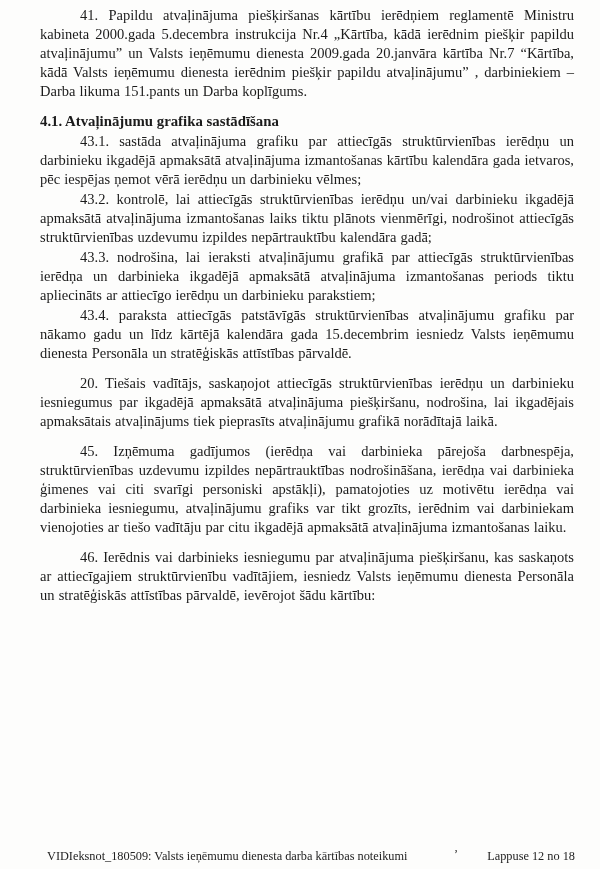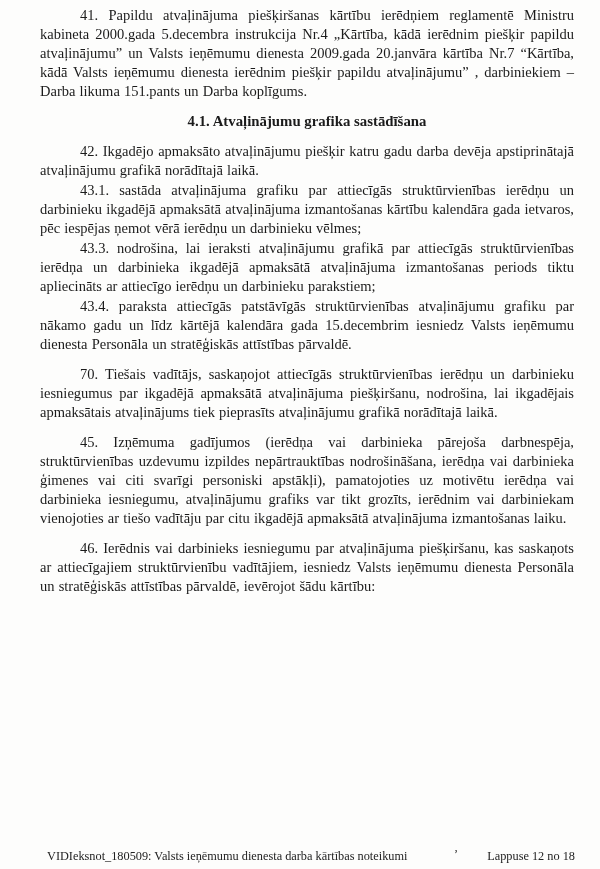--- a/index.html
+++ b/index.html
@@ -33,21 +33,20 @@
     word-spacing: 0.5px;
   }
   .para.run-on {
     margin-top: 1px;
   }
   .para:first-child {
     margin-top: 0;
   }
   .heading {
     margin: 11px 0 0 0;
-    text-align: center;
     font-weight: bold;
     font-size: 14.8px;
     line-height: 19px;
   }
   .footer {
     position: absolute;
     top: 846px;
     left: 40px;
     width: 536px;
     height: 18px;
@@ -77,31 +76,31 @@
 </head>
 <body>
 
 <div class="page">
 
   <div class="doc-body">
     <p class="para">41. Papildu atvaļinājuma piešķiršanas kārtību ierēdņiem reglamentē Ministru kabineta 2000.gada 5.decembra instrukcija Nr.4 „Kārtība, kādā ierēdnim piešķir papildu atvaļinājumu” un Valsts ieņēmumu dienesta 2009.gada 20.janvāra kārtība Nr.7 “Kārtība, kādā Valsts ieņēmumu dienesta ierēdnim piešķir papildu atvaļinājumu” , darbiniekiem – Darba likuma 151.pants un Darba koplīgums.</p>
 
     <h4 class="heading">4.1. Atvaļinājumu grafika sastādīšana</h4>
 
-    <p class="para">42. Ikgadējo apmaksāto atvaļinājumu piešķir katru gadu darba devēja apstiprinātajā atvaļinājumu grafikā norādītajā laikā.</p>
 
 
     <p class="para run-on">43.1. sastāda atvaļinājuma grafiku par attiecīgās struktūrvienības ierēdņu un darbinieku ikgadējā apmaksātā atvaļinājuma izmantošanas kārtību kalendāra gada ietvaros, pēc iespējas ņemot vērā ierēdņu un darbinieku vēlmes;</p>
 
+    <p class="para run-on">43.2. kontrolē, lai attiecīgās struktūrvienības ierēdņu un/vai darbinieku ikgadējā apmaksātā atvaļinājuma izmantošanas laiks tiktu plānots vienmērīgi, nodrošinot attiecīgās struktūrvienības uzdevumu izpildes nepārtrauktību kalendāra gadā;</p>
 
     <p class="para run-on">43.3. nodrošina, lai ieraksti atvaļinājumu grafikā par attiecīgās struktūrvienības ierēdņa un darbinieka ikgadējā apmaksātā atvaļinājuma izmantošanas periods tiktu apliecināts ar attiecīgo ierēdņu un darbinieku parakstiem;</p>
 
     <p class="para run-on">43.4. paraksta attiecīgās patstāvīgās struktūrvienības atvaļinājumu grafiku par nākamo gadu un līdz kārtējā kalendāra gada 15.decembrim iesniedz Valsts ieņēmumu dienesta Personāla un stratēģiskās attīstības pārvaldē.</p>
 
-    <p class="para">70. Tiešais vadītājs, saskaņojot attiecīgās struktūrvienības ierēdņu un darbinieku iesniegumus par ikgadējā apmaksātā atvaļinājuma piešķiršanu, nodrošina, lai ikgadējais apmaksātais atvaļinājums tiek pieprasīts atvaļinājumu grafikā norādītajā laikā.</p>
+    <p class="para">20. Tiešais vadītājs, saskaņojot attiecīgās struktūrvienības ierēdņu un darbinieku iesniegumus par ikgadējā apmaksātā atvaļinājuma piešķiršanu, nodrošina, lai ikgadējais apmaksātais atvaļinājums tiek pieprasīts atvaļinājumu grafikā norādītajā laikā.</p>
 
     <p class="para">45. Izņēmuma gadījumos (ierēdņa vai darbinieka pārejoša darbnespēja, struktūrvienības uzdevumu izpildes nepārtrauktības nodrošināšana, ierēdņa vai darbinieka ģimenes vai citi svarīgi personiski apstākļi), pamatojoties uz motivētu ierēdņa vai darbinieka iesniegumu, atvaļinājumu grafiks var tikt grozīts, ierēdnim vai darbiniekam vienojoties ar tiešo vadītāju par citu ikgadējā apmaksātā atvaļinājuma izmantošanas laiku.</p>
 
 
     <p class="para">46. Ierēdnis vai darbinieks iesniegumu par atvaļinājuma piešķiršanu, kas saskaņots ar attiecīgajiem struktūrvienību vadītājiem, iesniedz Valsts ieņēmumu dienesta Personāla un stratēģiskās attīstības pārvaldē, ievērojot šādu kārtību:</p>
 
   </div>
 
   <div class="footer">
     <span class="footer-left">VIDIeksnot_180509: Valsts ieņēmumu dienesta darba kārtības noteikumi</span>

